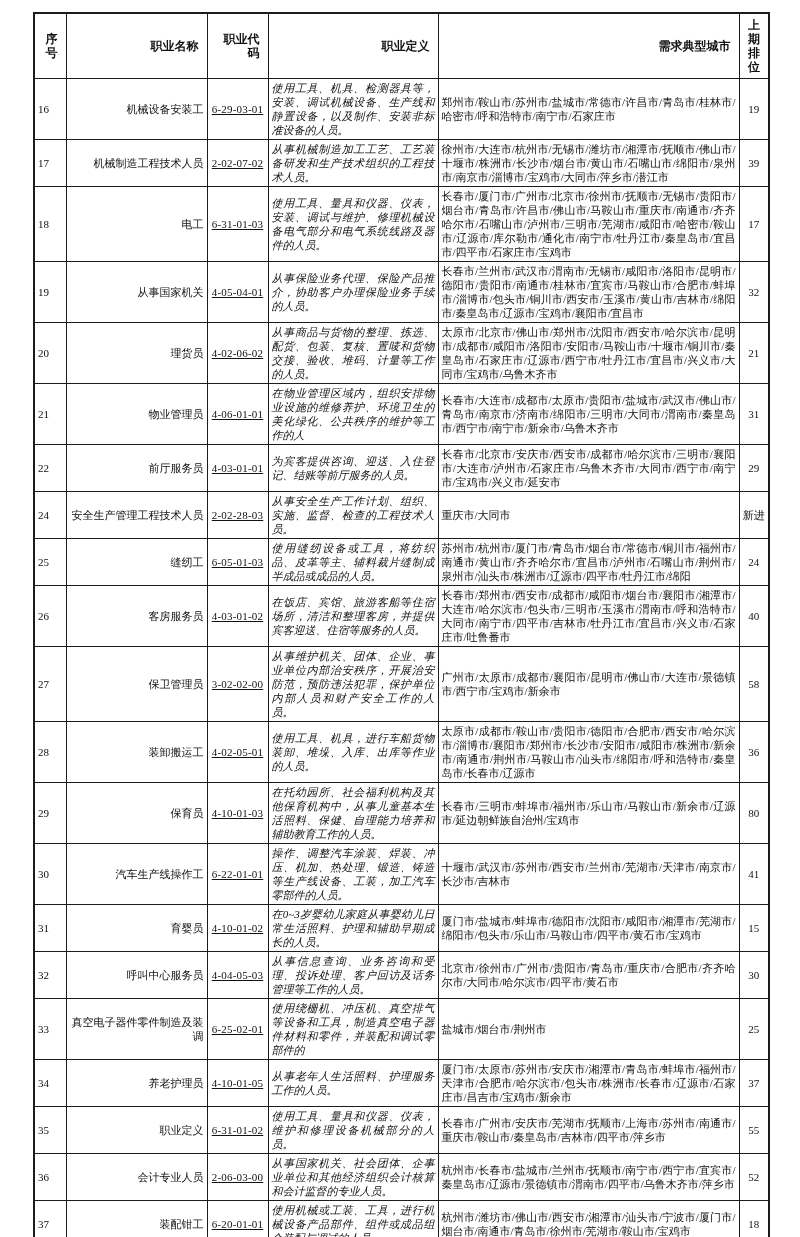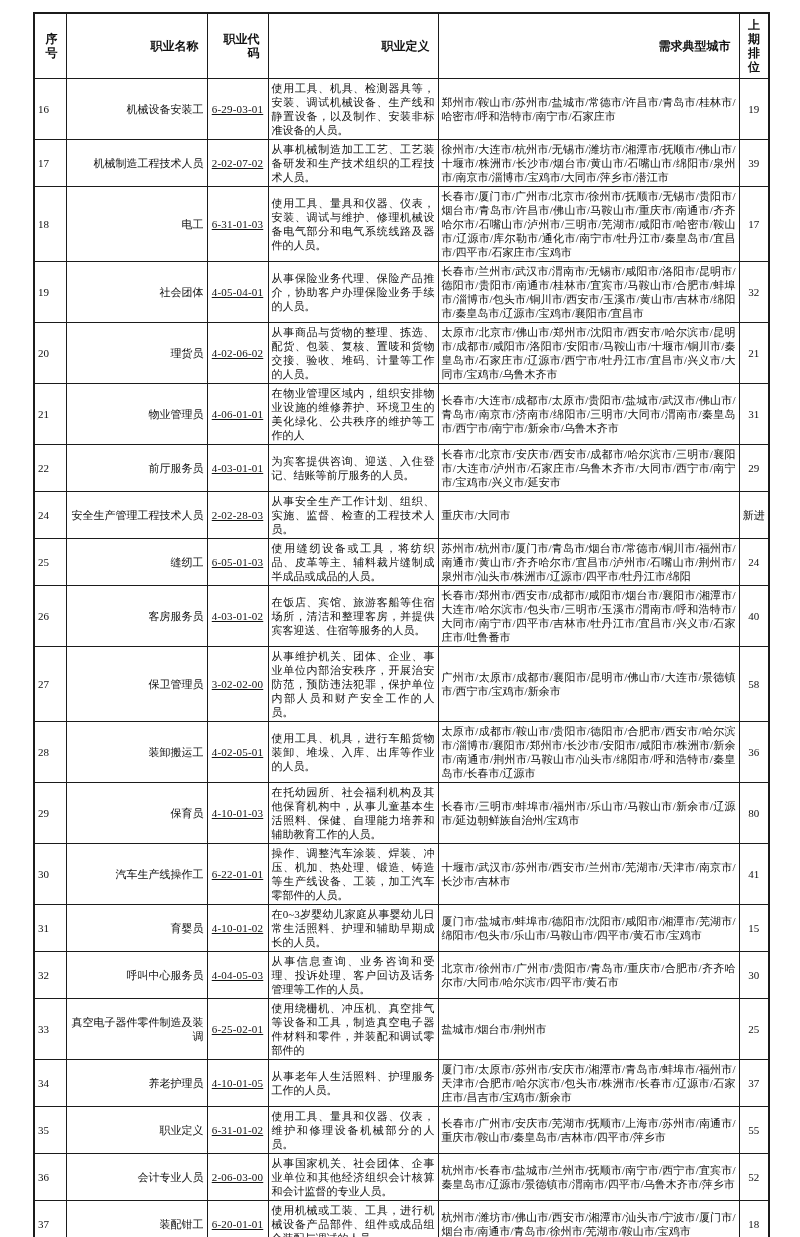--- a/index.html
+++ b/index.html
@@ -31,21 +31,21 @@
   table.occ th {
     font-weight:bold;
     text-align:right;
     font-size:12px;
     line-height:14px;
     padding:4px 8px;
   }
   td.c-no   { padding:2px 0; }
   td.c-name { text-align:right; padding:2px 2px 2px 4px; }
   td.c-code { text-align:center; padding:2px 0; font-size:10.5px; letter-spacing:0.2px;text-decoration:underline; }
-  td.c-def  { text-align:justify; }
+  td.c-def  { text-align:justify;font-style:italic; }
   td.c-cities { text-align:justify; }
   td.c-rank { text-align:center; padding:2px 0; }
   .footer {
     position:absolute; left:0; top:1198px; width:800px;
     text-align:center;
     font-size:12px;
     letter-spacing:1px;
   }
 </style>
 </head>
@@ -91,21 +91,21 @@
         <tr>
           <td class="c-no">18</td>
           <td class="c-name">电工</td>
           <td class="c-code">6-31-01-03</td>
           <td class="c-def">使用工具、量具和仪器、仪表，安装、调试与维护、修理机械设备电气部分和电气系统线路及器件的人员。</td>
           <td class="c-cities">长春市/厦门市/广州市/北京市/徐州市/抚顺市/无锡市/贵阳市/烟台市/青岛市/许昌市/佛山市/马鞍山市/重庆市/南通市/齐齐哈尔市/石嘴山市/泸州市/三明市/芜湖市/咸阳市/哈密市/鞍山市/辽源市/库尔勒市/通化市/南宁市/牡丹江市/秦皇岛市/宜昌市/四平市/石家庄市/宝鸡市</td>
           <td class="c-rank">17</td>
         </tr>
         <tr>
           <td class="c-no">19</td>
-          <td class="c-name">社会团体</td>
+          <td class="c-name">从事国家机关</td>
           <td class="c-code">4-05-04-01</td>
           <td class="c-def">从事保险业务代理、保险产品推介，协助客户办理保险业务手续的人员。</td>
           <td class="c-cities">长春市/兰州市/武汉市/渭南市/无锡市/咸阳市/洛阳市/昆明市/德阳市/贵阳市/南通市/桂林市/宜宾市/马鞍山市/合肥市/蚌埠市/淄博市/包头市/铜川市/西安市/玉溪市/黄山市/吉林市/绵阳市/秦皇岛市/辽源市/宝鸡市/襄阳市/宜昌市</td>
           <td class="c-rank">32</td>
         </tr>
         <tr>
           <td class="c-no">20</td>
           <td class="c-name">理货员</td>
           <td class="c-code">4-02-06-02</td>
           <td class="c-def">从事商品与货物的整理、拣选、配货、包装、复核、置唛和货物交接、验收、堆码、计量等工作的人员。</td>

